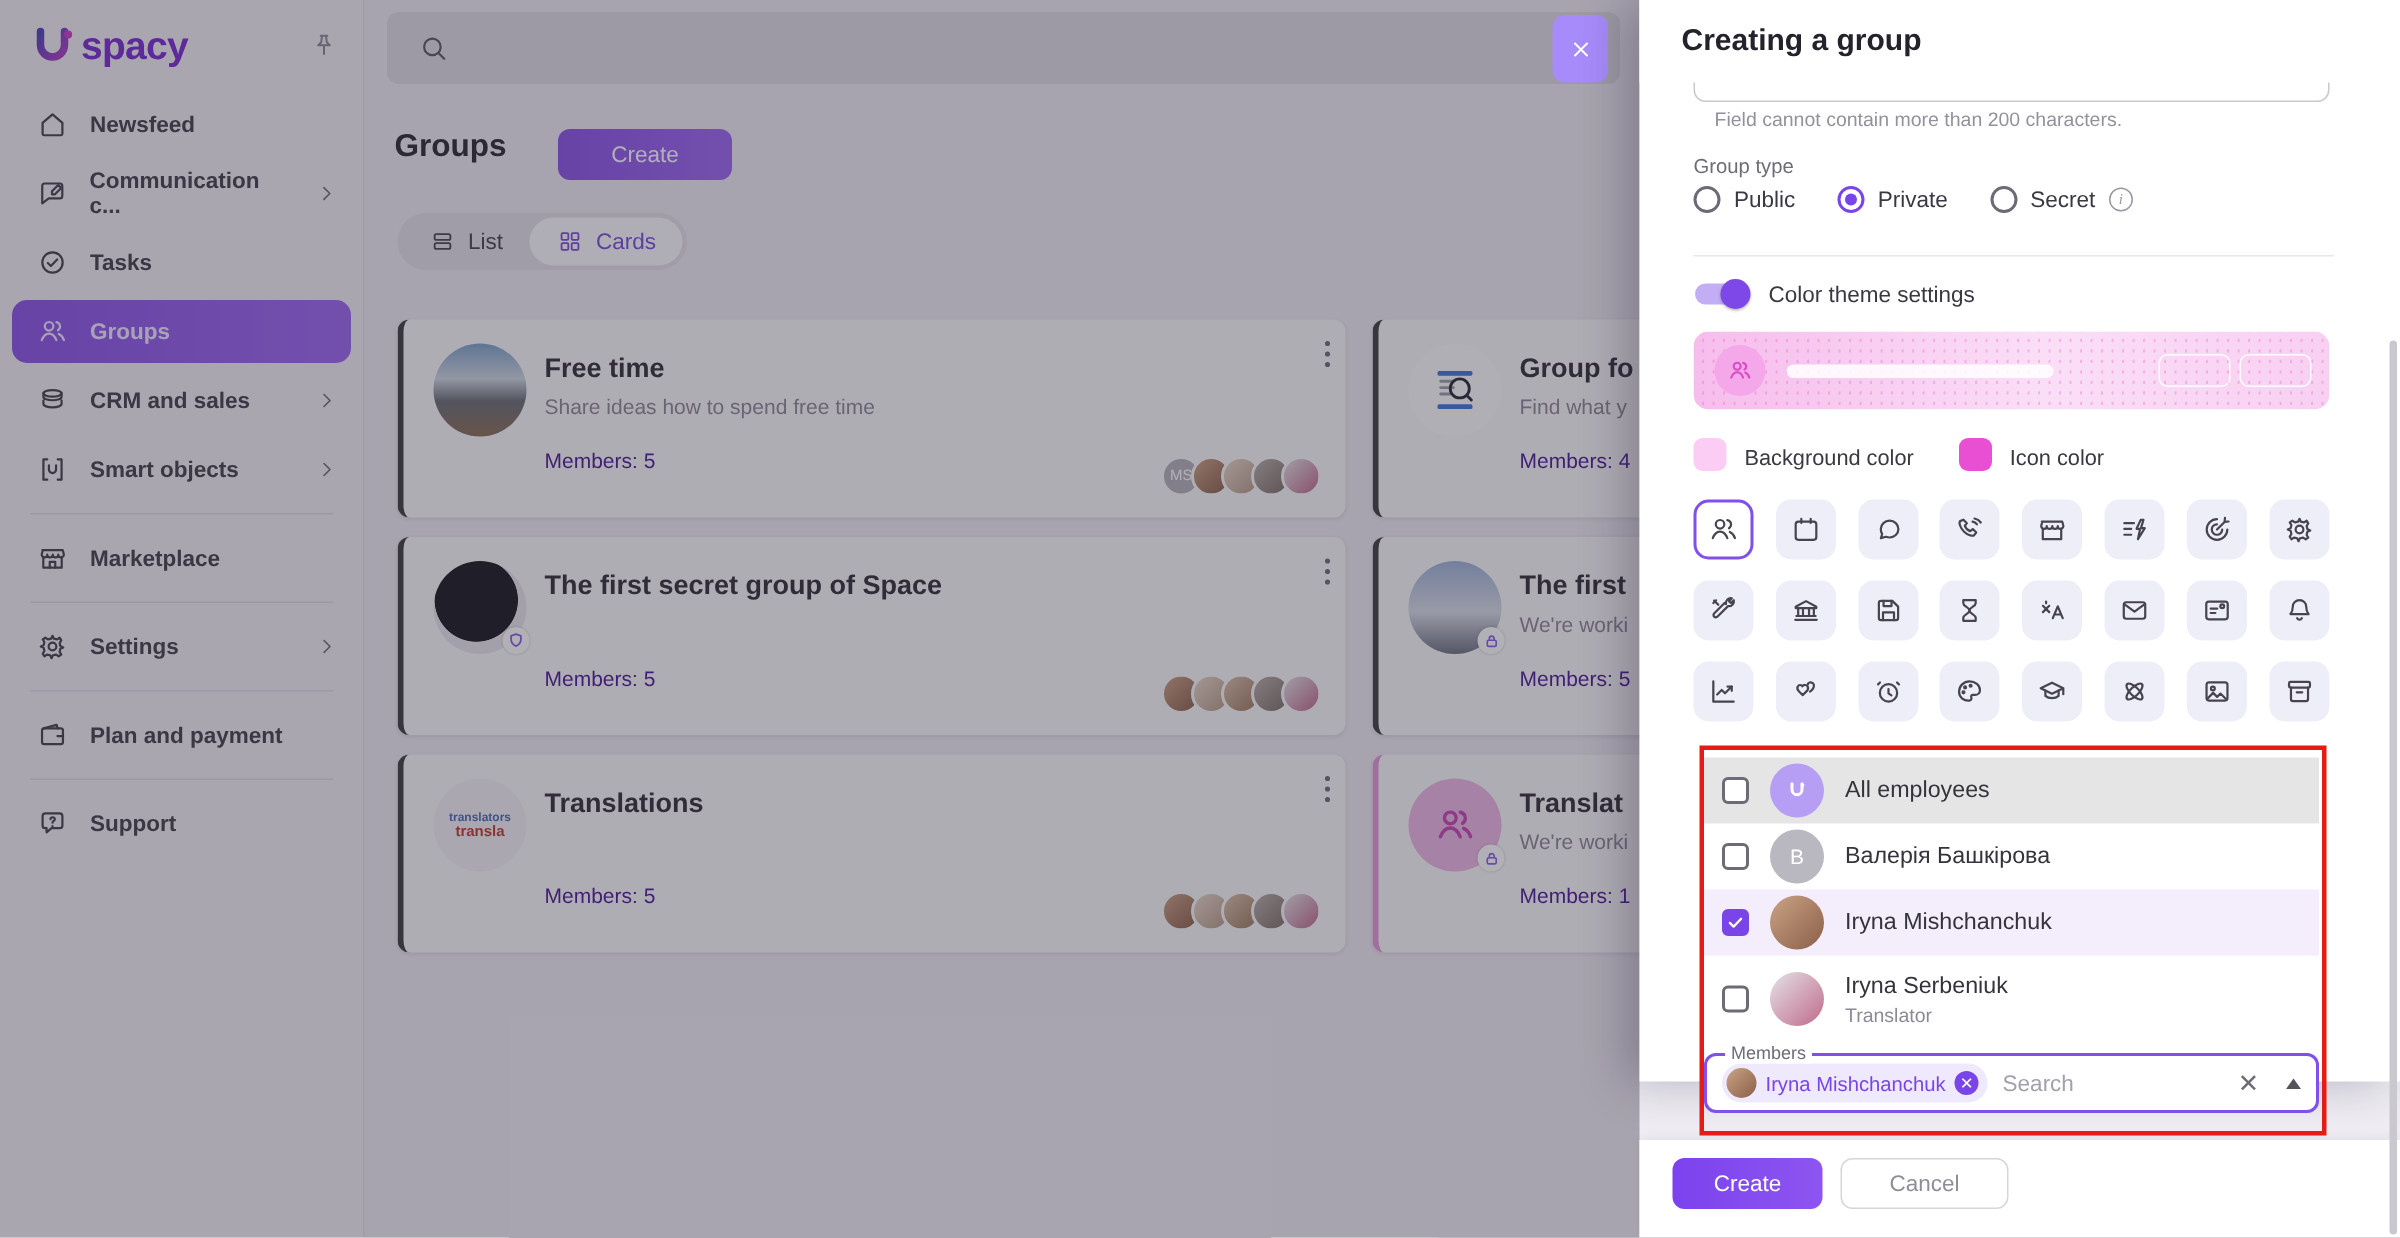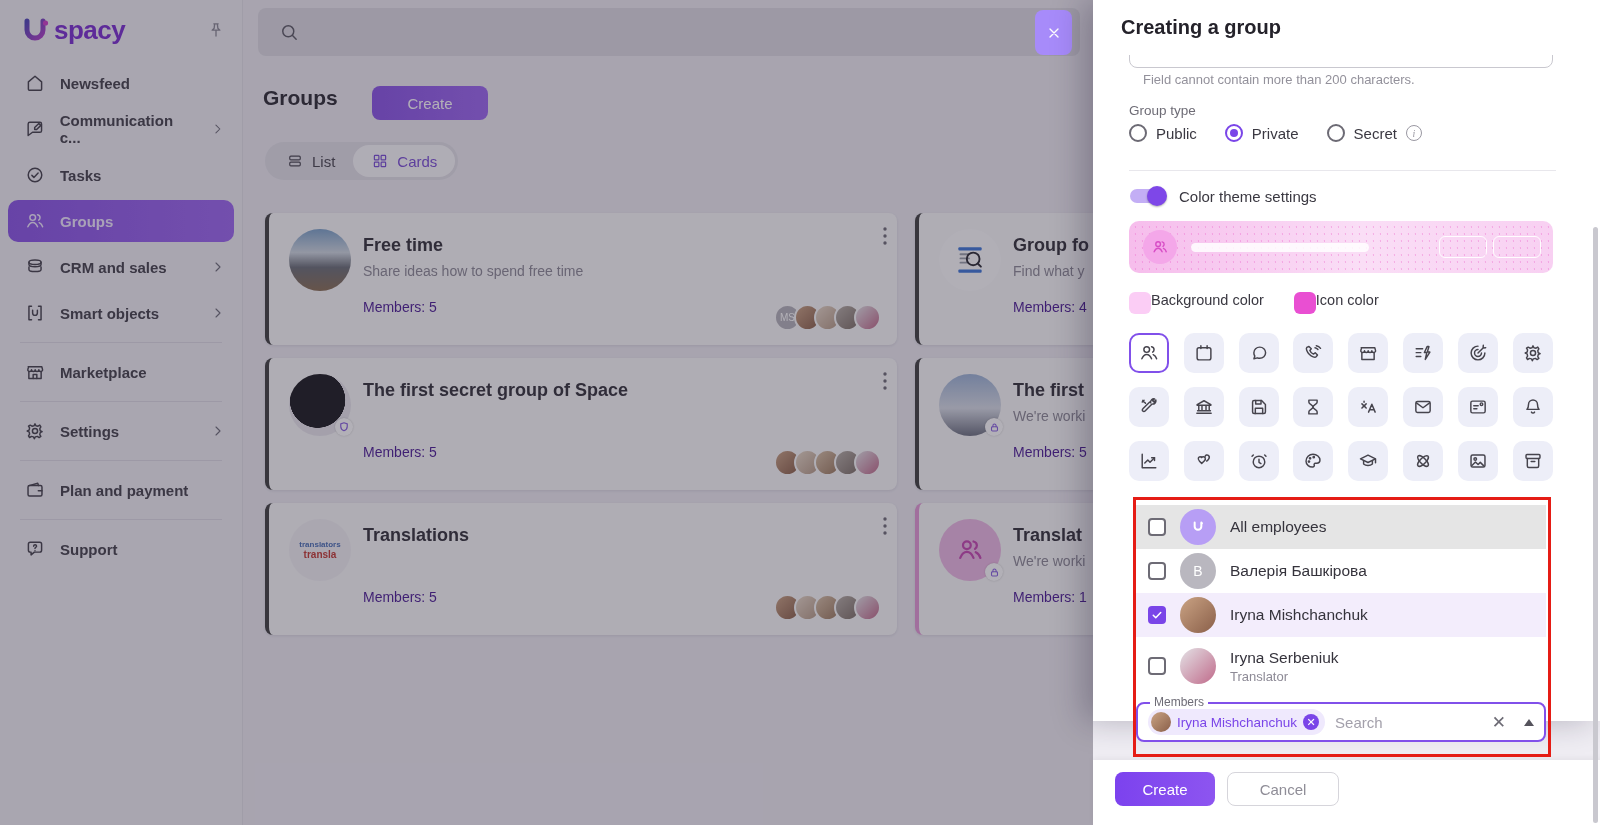--- a/index.html
+++ b/index.html
@@ -80,21 +80,21 @@
   .toggle .track { position:absolute; left:1px; top:3px; width:34px; height:14px; border-radius:7px; background:#c3aef5; }
   .toggle .knob { position:absolute; right:-2px; top:0; width:20px; height:20px; border-radius:50%; background:#7e47e8; box-shadow:0 1px 2px rgba(0,0,0,.3); }
   .banner { position:absolute; left:36px; top:221px; width:424px; height:52px; border-radius:10px;
      background-image: radial-gradient(circle at 97% 85%, rgba(236,90,200,.35) 1px, transparent 1.4px),
                        linear-gradient(90deg,#f6bdec,#fadef6 55%,#f8d0f2);
      background-size: 7px 7px, 100% 100%; }
   .banner-circle { position:absolute; left:14px; top:9px; width:34px; height:34px; border-radius:50%; background:#f4a7e9; display:flex; align-items:center; justify-content:center; color:#d84ec6; }
   .banner-bar { position:absolute; left:62px; top:22px; width:178px; height:9px; border-radius:5px; background:rgba(255,255,255,.85); }
   .banner-pill { position:absolute; top:15px; width:48px; height:22px; border-radius:6px; border:1.5px solid rgba(255,255,255,.92); }
   .sw-row { position:absolute; left:36px; top:292px; display:flex; gap:30px; align-items:center; font-size:14.5px; color:#3a3841; }
-  .sw-item { display:flex; align-items:flex-start; }
+  .sw-item { display:flex; align-items:flex-end; gap:12px; }
   .swatch { width:22px; height:22px; border-radius:6px; }
   .icon-grid { position:absolute; left:36px; top:333px; width:426px; display:grid; grid-template-columns:repeat(8,40px); grid-auto-rows:40px; column-gap:14.8px; row-gap:14px; }
   .tile { width:40px; height:40px; border-radius:10px; background:#edeef8; display:flex; align-items:center; justify-content:center; color:#46444d; cursor:pointer; }
   .tile.sel { background:#fff; border:2px solid #8150ea; }
 
   .mrow { position:absolute; left:43px; width:410px; display:flex; align-items:center; padding-left:12px; gap:10px; }
   .mrow .cb { width:18px; height:18px; border:2px solid #6d6b75; border-radius:4px; background:#fff; flex:none; cursor:pointer; }
   .mrow .cb.on { background:#7a45e8; border-color:#7a45e8; display:flex; align-items:center; justify-content:center; }
   .mavatar { width:36px; height:36px; border-radius:50%; flex:none; display:flex; align-items:center; justify-content:center; color:#fff; font-size:14px; margin-left:4px; }
   .mavatar.logo { background:#b79ef5; }

